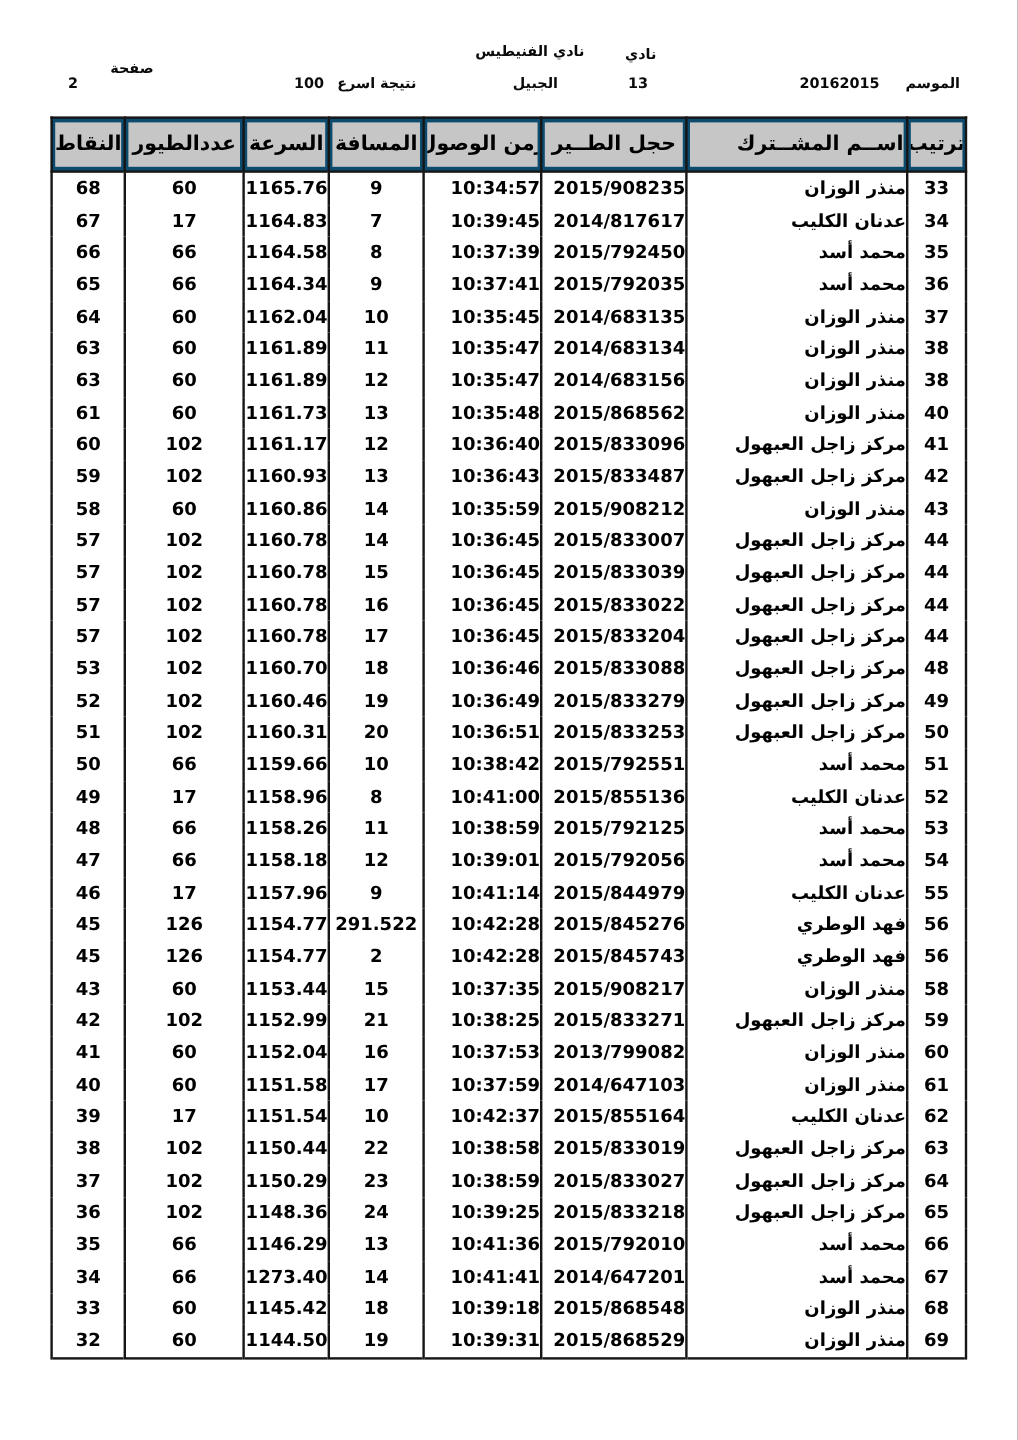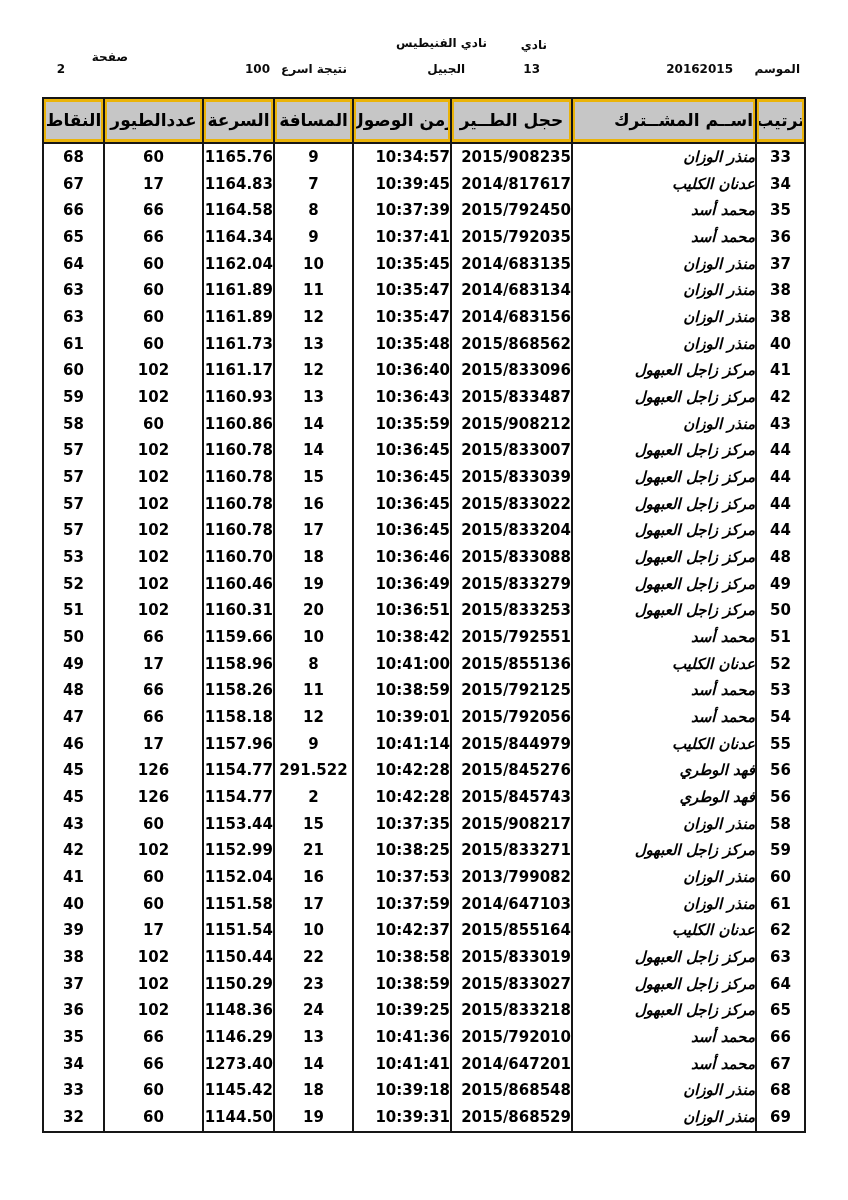--- a/index.html
+++ b/index.html
@@ -37,21 +37,21 @@
     position:absolute;
     top:97px; right:42px;
     width:762px;
     border-collapse:collapse;
     table-layout:fixed;
     border:2px solid #161616;
   }
   .results th{
     padding:0;
     border:2px solid #161616;
-    background:#eab308;
+    background:#0c4a6e;
     height:43px;
     vertical-align:middle;
   }
   .results .hfill{
     margin:2px 2px 3px 2px;
     background:#c6c6c6;
     height:37px;
     display:flex;
     align-items:center;
     justify-content:center;
@@ -69,21 +69,21 @@
     padding:0;
     font-size:15px;
     font-weight:700;
     line-height:1;
     vertical-align:middle;
     white-space:nowrap;
     overflow:hidden;
   }
   
   .c-rank  {text-align:center;}
-  .c-name  {text-align:right;padding-right:3px;font-style:italic;}
+  .c-name  {text-align:right;padding-right:3px;}
   .c-ring  {direction:ltr;text-align:right;padding-right:4px;}
   .c-arrival{direction:ltr;text-align:right;padding-right:2px;}
   .c-distance{direction:ltr;text-align:center;}
   .c-speed {direction:ltr;text-align:right;padding-right:5px;}
   .c-birds {text-align:center;}
   .c-points{text-align:center;}
 </style>
 </head>
 <body>
 

